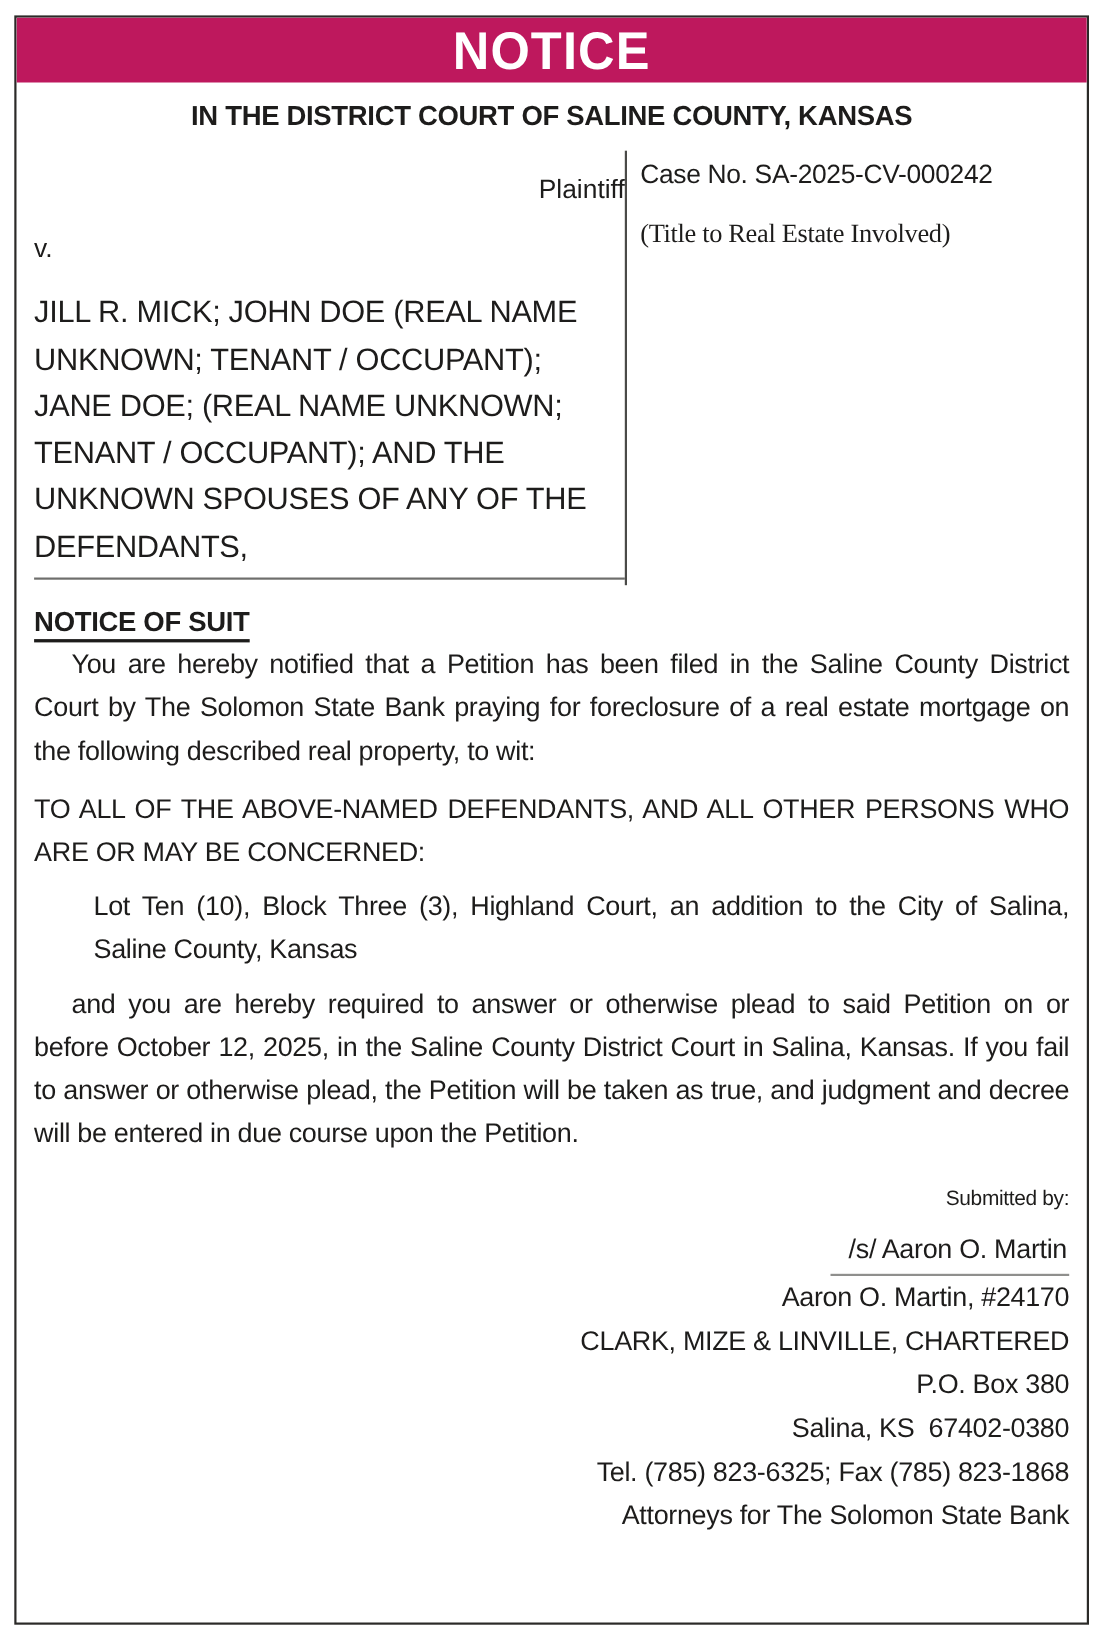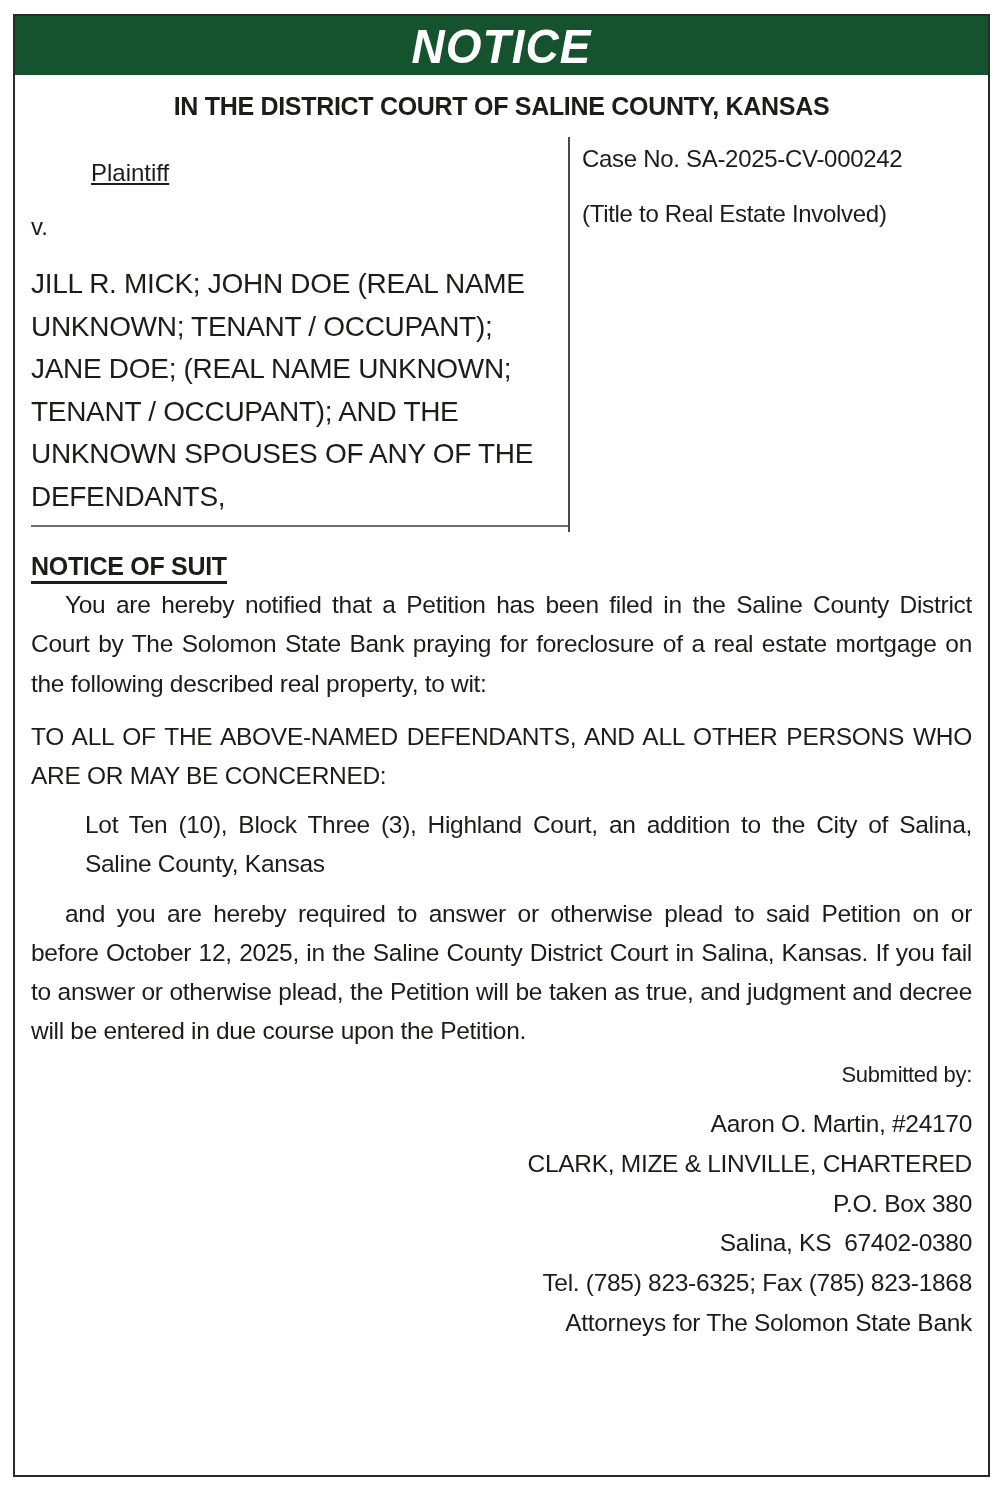--- a/index.html
+++ b/index.html
@@ -21,25 +21,24 @@
     top: 14px;
     width: 977px;
     height: 1463px;
     box-sizing: border-box;
     border: 2px solid #2b2a28;
     background: #ffffff;
     overflow: hidden;
   }
   .banner {
     height: 59px;
-    background: #14532d;
+    background: #be185d;
     display: flex;
     align-items: center;
     justify-content: center;
-    font-style: italic;
   }
   .banner-title {
     color: #ffffff;
     font-size: 46px;
     font-weight: 800;
     letter-spacing: 1px;
     line-height: 1;
     transform: scaleY(1.05);
   }
   .doc-body {
@@ -66,24 +65,23 @@
     padding-left: 12px;
   }
   .party-name {
     font-size: 24px;
     line-height: 1.3;
     margin-top: 8px;
     letter-spacing: -0.3px;
   }
   .plaintiff-role {
     font-size: 24px;
-    text-align: left;
+    text-align: right;
     padding-left: 60px;
     margin-top: 22px;
-    text-decoration: underline;
   }
   .versus {
     font-size: 24px;
     margin-top: 26px;
   }
   .defendants-names {
     font-size: 28px;
     line-height: 1.52;
     margin-top: 22px;
     letter-spacing: -0.3px;
@@ -101,21 +99,21 @@
   }
   .statute-note {
     font-size: 20px;
     letter-spacing: -0.2px;
   }
   .case-number, .case-note {
     font-size: 24px;
     letter-spacing: -0.3px;
   }
   .case-number { margin-top: 8px; }
-  .case-note { margin-top: 27px; }
+  .case-note { margin-top: 27px; font-family: Liberation Serif, serif; }
   
   .suit-heading {
     margin-top: 20px;
     text-align: left;
     font-weight: 800;
     font-size: 25px;
     letter-spacing: -0.3px;
   }
   .suit-heading span {
     border-bottom: 3px solid #1d1c1b;
@@ -130,23 +128,23 @@
   }
   .salutation { margin-top: 14px; }
   .indent-first { text-indent: 34px; }
   .para-notified { margin-top: 4px; }
   .legal-description {
     margin: 10px 0 10px 54px;
   }
   .para-answer { margin-top: 4px; }
   
   .submitted-by {
-    margin-top: 12px;
-    text-align: right;
-    font-size: 22px;
+    margin-top: 29px;
+    text-align: right;
+    font-size: 19px;
     letter-spacing: -0.3px;
   }
   .sig-block {
     margin-top: 16px;
     text-align: right;
     font-size: 24.5px;
     line-height: 1.62;
     letter-spacing: -0.3px;
   }
   .sig-line { white-space: pre-wrap; }
@@ -191,20 +189,21 @@
 
       <p class="para salutation">TO ALL OF THE ABOVE-NAMED DEFENDANTS, AND ALL OTHER PERSONS WHO ARE OR MAY BE CONCERNED:</p>
 
       <p class="para legal-description">Lot Ten (10), Block Three (3), Highland Court, an addition to the City of Salina, Saline County, Kansas</p>
 
       <p class="para indent-first para-answer">and you are hereby required to answer or otherwise plead to said Petition on or before October 12, 2025, in the Saline County District Court in Salina, Kansas. If you fail to answer or otherwise plead, the Petition will be taken as true, and judgment and decree will be entered in due course upon the Petition.</p>
 
       <div class="submitted-by">Submitted by:</div>
 
       <div class="sig-block">
+        <div class="sig-line"><span class="signature-line">/s/ Aaron O. Martin</span></div>
         <div class="sig-line">Aaron O. Martin, #24170</div>
         <div class="sig-line">CLARK, MIZE &amp; LINVILLE, CHARTERED</div>
         <div class="sig-line">P.O. Box 380</div>
         <div class="sig-line">Salina, KS  67402-0380</div>
         <div class="sig-line">Tel. (785) 823-6325; Fax (785) 823-1868</div>
         <div class="sig-line">Attorneys for The Solomon State Bank</div>
       </div>
 
     </div>
   </div>

